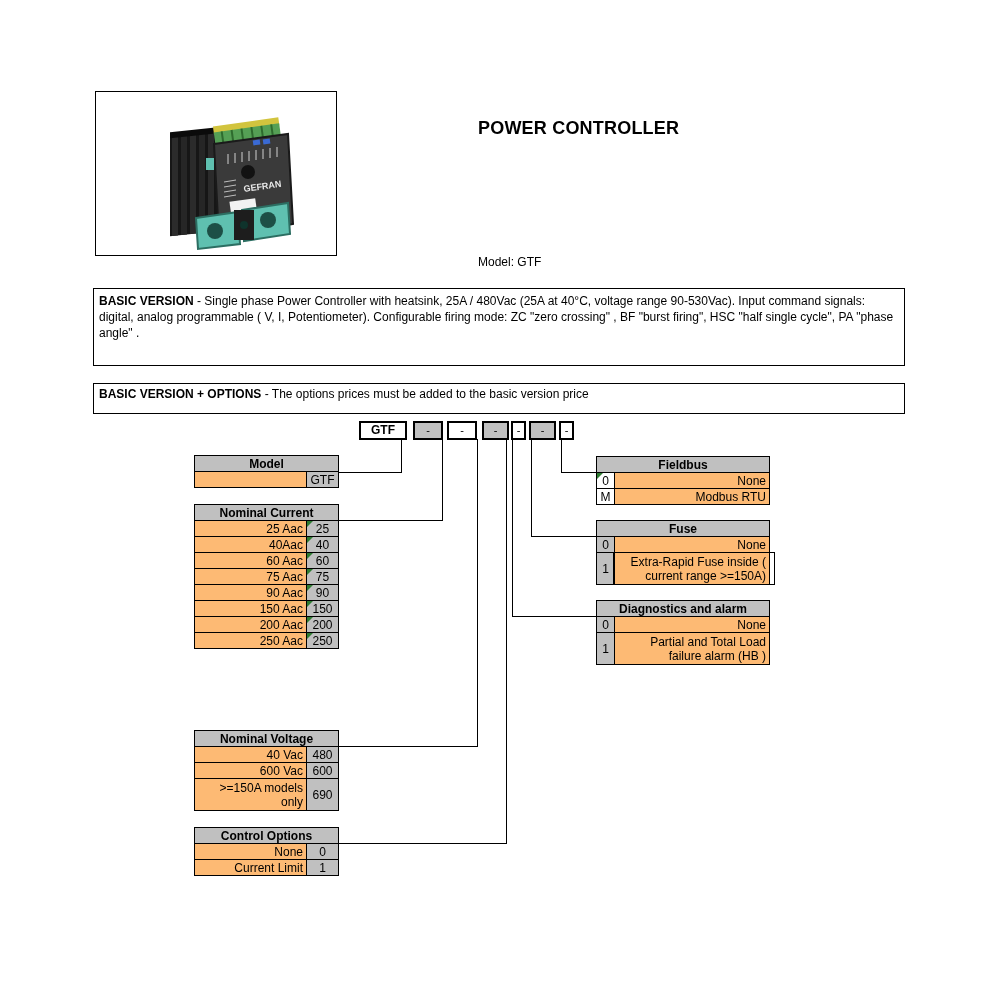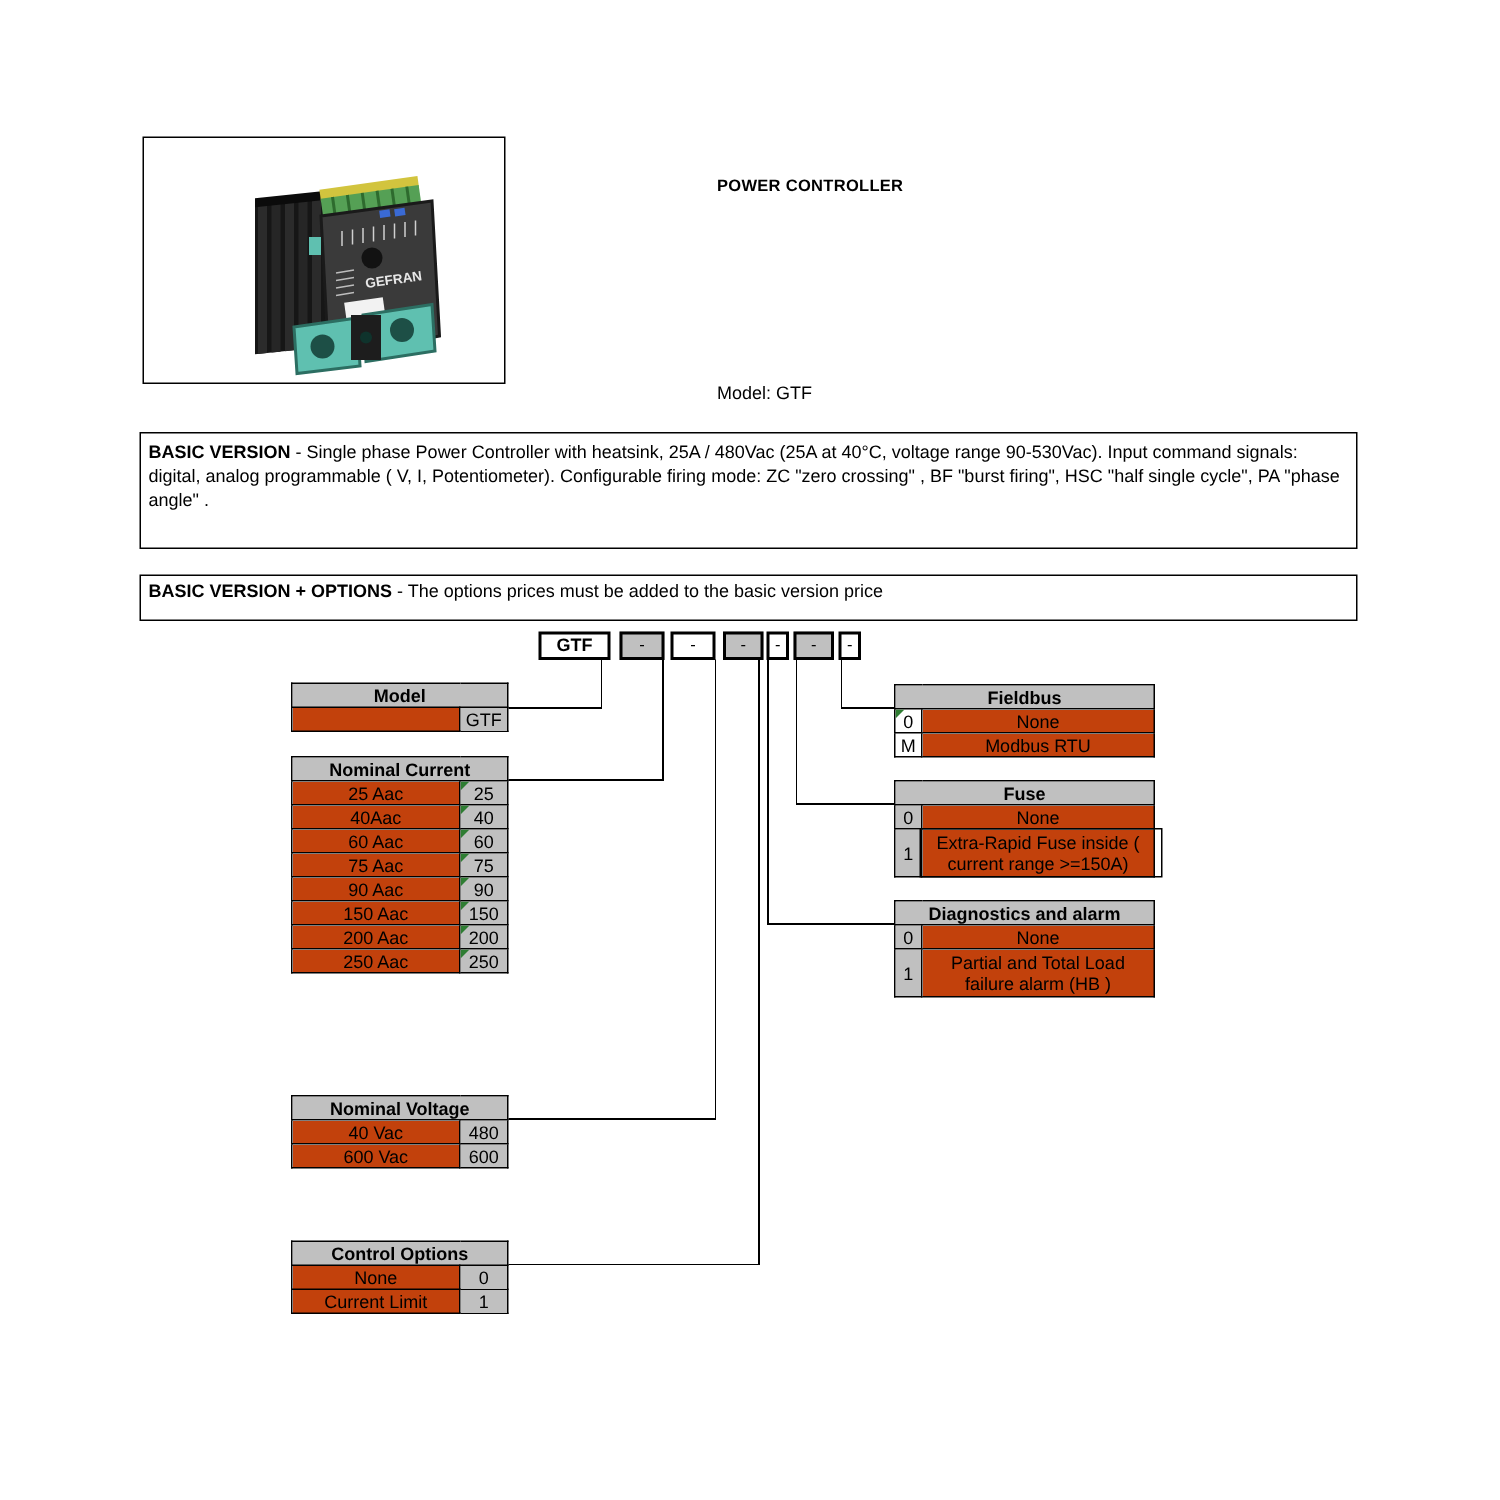--- a/index.html
+++ b/index.html
@@ -1,20 +1,20 @@
 <!DOCTYPE html>
 <html><head>
 <meta charset="utf-8">
 <style>
   html,body{margin:0;padding:0;background:#fff}
   body{width:1000px;height:1000px;position:relative;font-family:"Liberation Sans",sans-serif;color:#000}
 
   
   .photo-frame{position:absolute;left:95px;top:91px;width:242px;height:165px;border:1px solid #000;box-sizing:border-box;background:#fff;overflow:hidden}
-  .page-title{position:absolute;left:478px;top:118px;font-size:11px;font-weight:bold;letter-spacing:.2px}
+  .page-title{position:absolute;left:478px;top:118px;font-size:18px;font-weight:bold;letter-spacing:.2px}
   .model-label{position:absolute;left:478px;top:255px;font-size:12px}
 
   
   .txt-box{position:absolute;left:93px;width:812px;border:1px solid #000;box-sizing:border-box;background:#fff;font-size:12px;line-height:16px;padding:4px 5px}
   .bv{top:288px;height:78px}
   .bvo{top:383px;height:31px;padding-top:2px}
   .txt-box b{font-weight:bold}
 
   
   .code-box{position:absolute;top:421px;height:19px;box-sizing:border-box;border:2px solid #000;background:#fff;text-align:center;font-size:11px;line-height:14px}
@@ -23,21 +23,21 @@
 
   
   svg.connectors{position:absolute;left:0;top:0;pointer-events:none}
 
   
   table.otbl{position:absolute;border-collapse:collapse;table-layout:fixed;font-size:12px;background:#fff}
   .otbl th,.otbl td{border:1px solid #000;padding:0 3px;line-height:14px;vertical-align:middle;overflow:hidden}
   .otbl tr{height:16px}
   .otbl tr.tall{height:32px}
   .otbl th{background:#c0c0c0;font-weight:bold;text-align:center}
-  .otbl td.lbl{background:#c2410c;text-align:center}
+  .otbl td.lbl{background:#fdba74;text-align:right}
   .otbl td.val{background:#c0c0c0;text-align:center;position:relative;padding:0 2px}
   .otbl td.key{width:17px;text-align:center;padding:0;position:relative}
   .otbl td.key.gray{background:#c0c0c0}
   .tri::before{content:"";position:absolute;top:0;left:0;width:0;height:0;
     border-top:6px solid #2e7d32;border-right:6px solid transparent}
   .fuse-outline{position:absolute;left:613px;top:552px;width:162px;height:33px;border:1px solid #000;box-sizing:border-box;pointer-events:none}
 </style>
 </head>
 <body>
 
@@ -198,20 +198,24 @@
           <th colspan="2">Nominal Voltage</th>
         </tr>
     <tr>
           <td class="lbl">40 Vac</td>
           <td class="val">480</td>
         </tr>
     <tr>
           <td class="lbl">600 Vac</td>
           <td class="val">600</td>
         </tr>
+    <tr class="tall">
+          <td class="lbl">&gt;=150A models only</td>
+          <td class="val">690</td>
+        </tr>
   </tbody>
     </table>
 
   <table class="otbl" style="left:194px;top:827px">
     <colgroup>
         <col style="width:112px">
         <col style="width:32px">
       </colgroup>
     <tbody>
         <tr>

